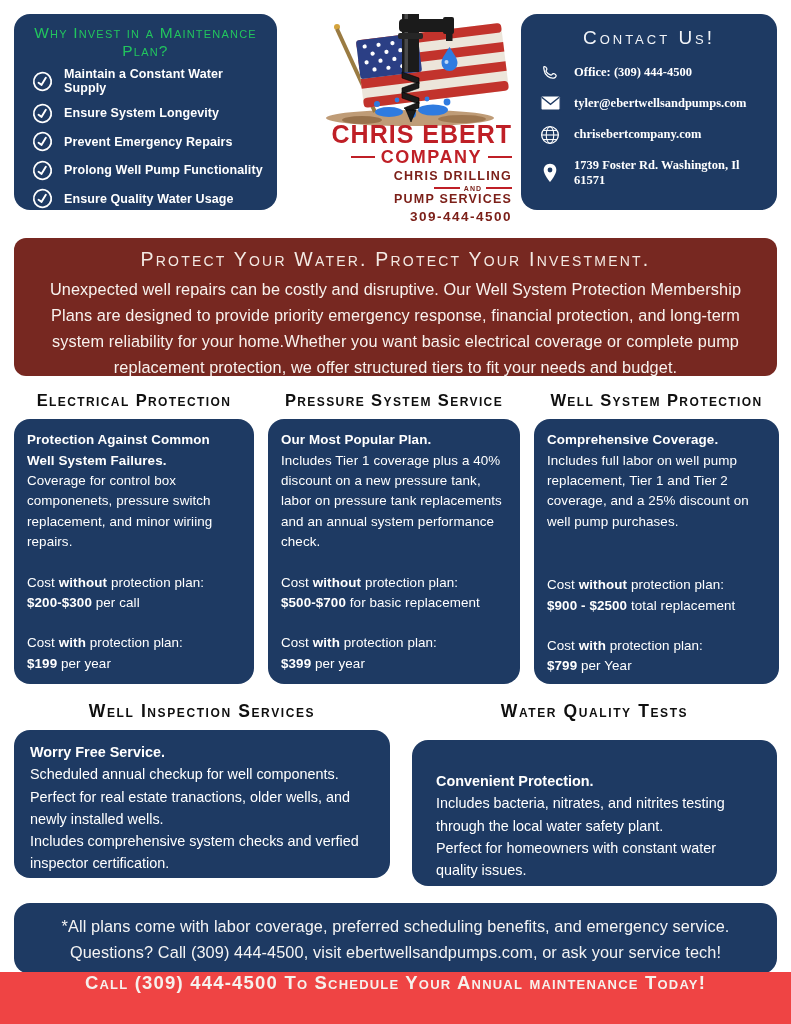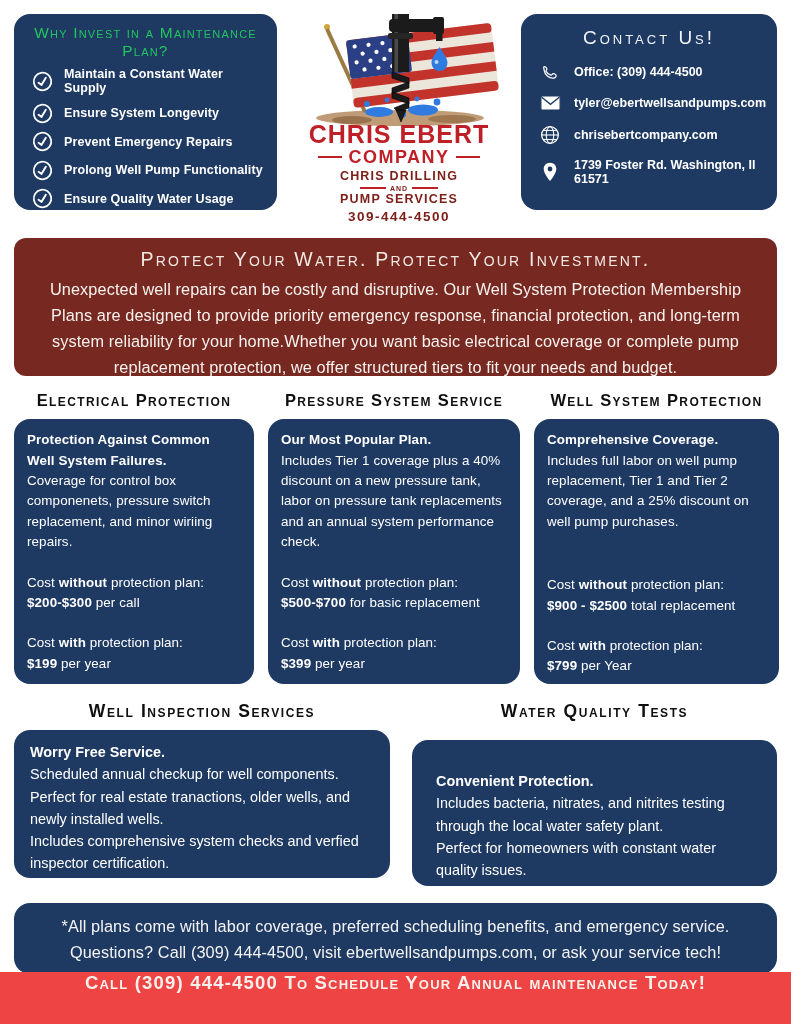--- a/index.html
+++ b/index.html
@@ -17,40 +17,40 @@
   .why-box { width:263px; height:196px; padding:10px 12px 8px; flex:none; }
   .why-title {
     font-variant:small-caps; text-align:center; font-size:15.5px; letter-spacing:1.2px;
     font-weight:500; line-height:1.15; color:#22c55e; margin-bottom:2px;
   }
   .check-item { display:flex; align-items:center; gap:11px; margin:7.5px 0 0 6px; }
   .check-item .label { font-size:12.5px; font-weight:700; letter-spacing:.1px; }
   .check-icon svg { display:block; transform:rotate(-10deg); }
 
   
-  .logo { flex:1; display:flex; flex-direction:column; align-items:center; margin-top:0; }
+  .logo { flex:1; display:flex; flex-direction:column; align-items:flex-end; margin-top:0; }
   .logo-art svg { display:block; }
   .logo-name   { font-size:25px; font-weight:800; color:#bf1f26; letter-spacing:1px; line-height:1; margin-top:-4px; }
   .logo-company-row { display:flex; align-items:center; gap:6px; margin-top:1px; }
   .logo-company { font-size:18px; font-weight:800; color:#bf1f26; letter-spacing:1.5px; line-height:1; }
   .logo-rule { width:24px; height:2.5px; background:#bf1f26; }
   .logo-sub   { font-size:12.5px; font-weight:800; color:#7c2019; letter-spacing:1.2px; line-height:1.25; margin-top:3px; }
   .logo-and-row { display:flex; align-items:center; gap:4px; margin:0; }
   .logo-and  { font-size:7px; font-weight:800; color:#7c2019; letter-spacing:1px; }
   .and-rule  { width:26px; height:1.5px; background:#bf1f26; }
   .logo-phone { font-size:13.5px; font-weight:800; color:#7c2019; letter-spacing:1.5px; margin-top:2px; }
 
   
   .contact-box { width:256px; height:196px; padding:13px 14px; flex:none; }
   .contact-title {
     font-variant:small-caps; text-align:center; font-size:19px; letter-spacing:3px;
     font-weight:500; color:#f2f4f8;
   }
   .contact-item { display:flex; align-items:center; gap:13px; margin:13.5px 0 0 4px; }
-  .contact-item .label { font-size:12.5px; font-weight:700; }
+  .contact-item .label { font-size:12.5px; font-weight:700;font-family:Liberation Serif, serif; }
   .contact-icon { width:22px; flex:none; display:flex; justify-content:center; }
 
   
   .intro-box {
     margin:14px 14px 0; background:#772821; border-radius:12px;
     padding:10px 31px 15px; text-align:center; height:138px;
   }
   .intro-title {
     font-variant:small-caps; font-size:19.5px; letter-spacing:2.2px; font-weight:500;
     color:#f3e9e3; margin-bottom:5px;

